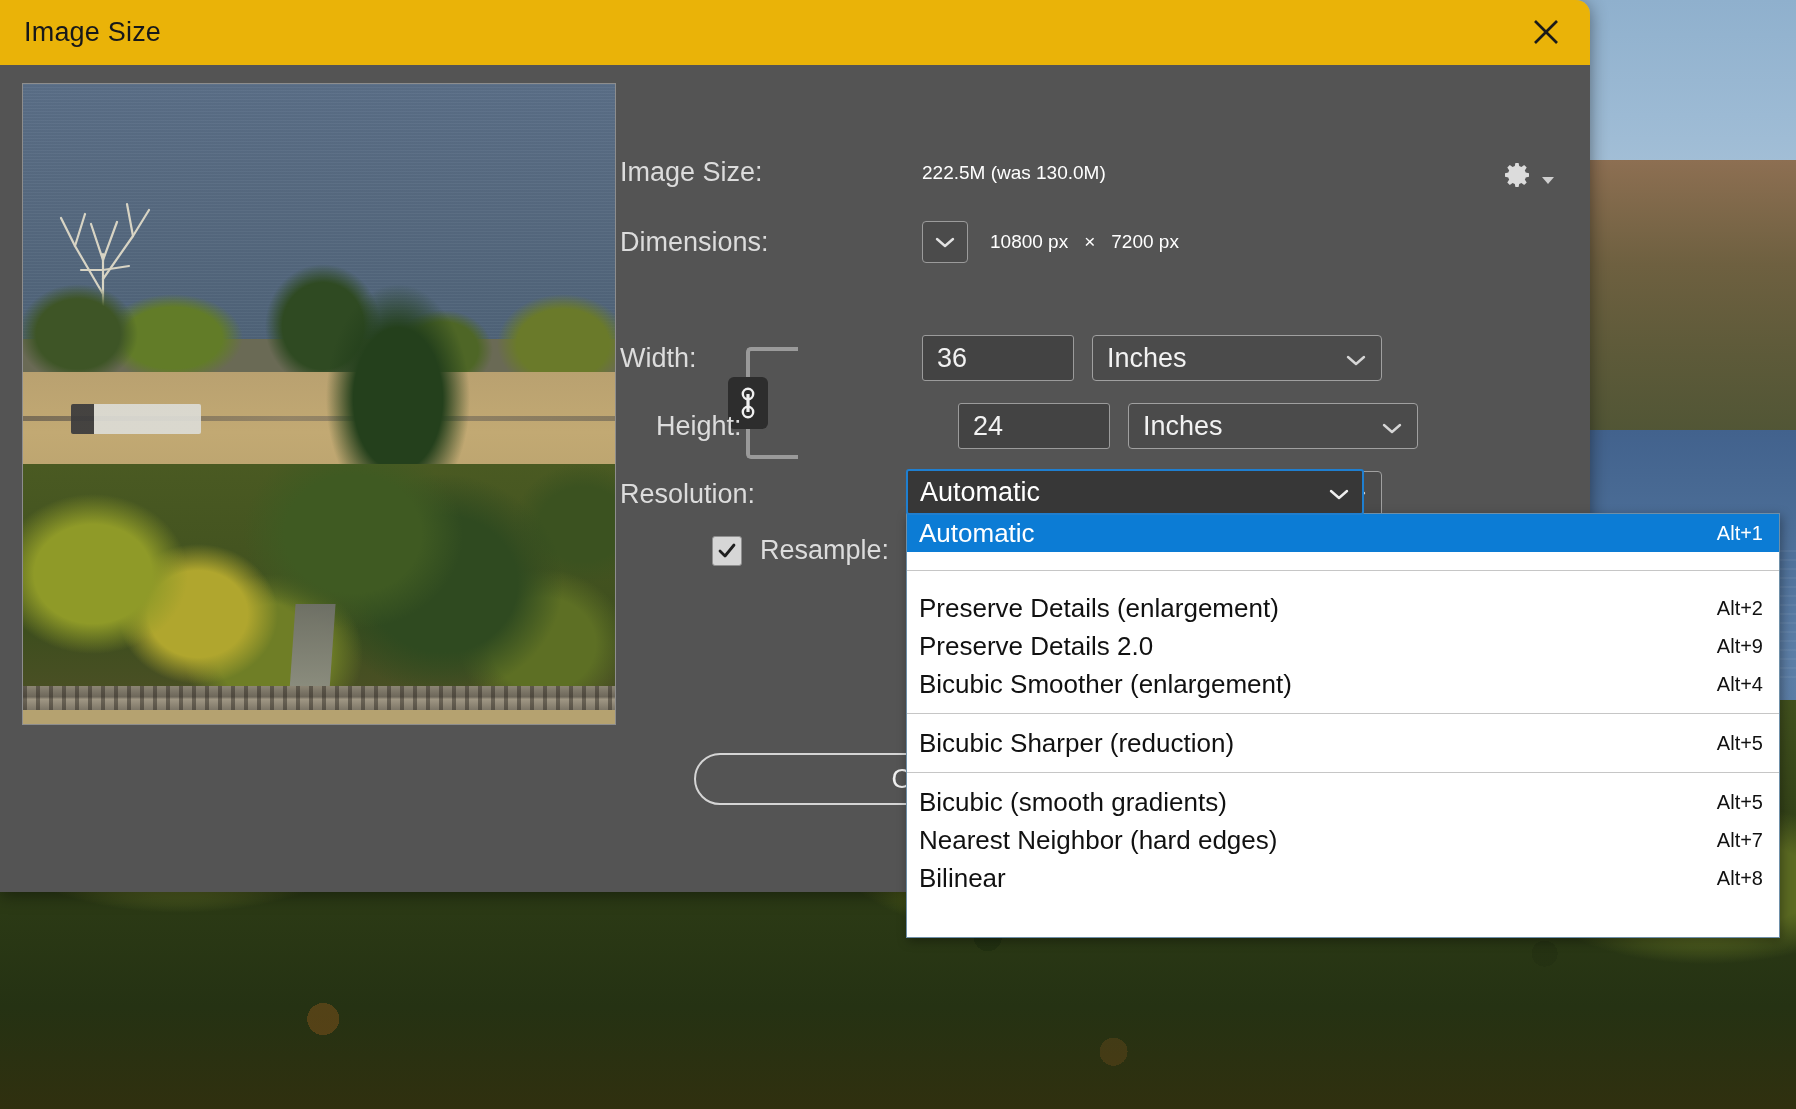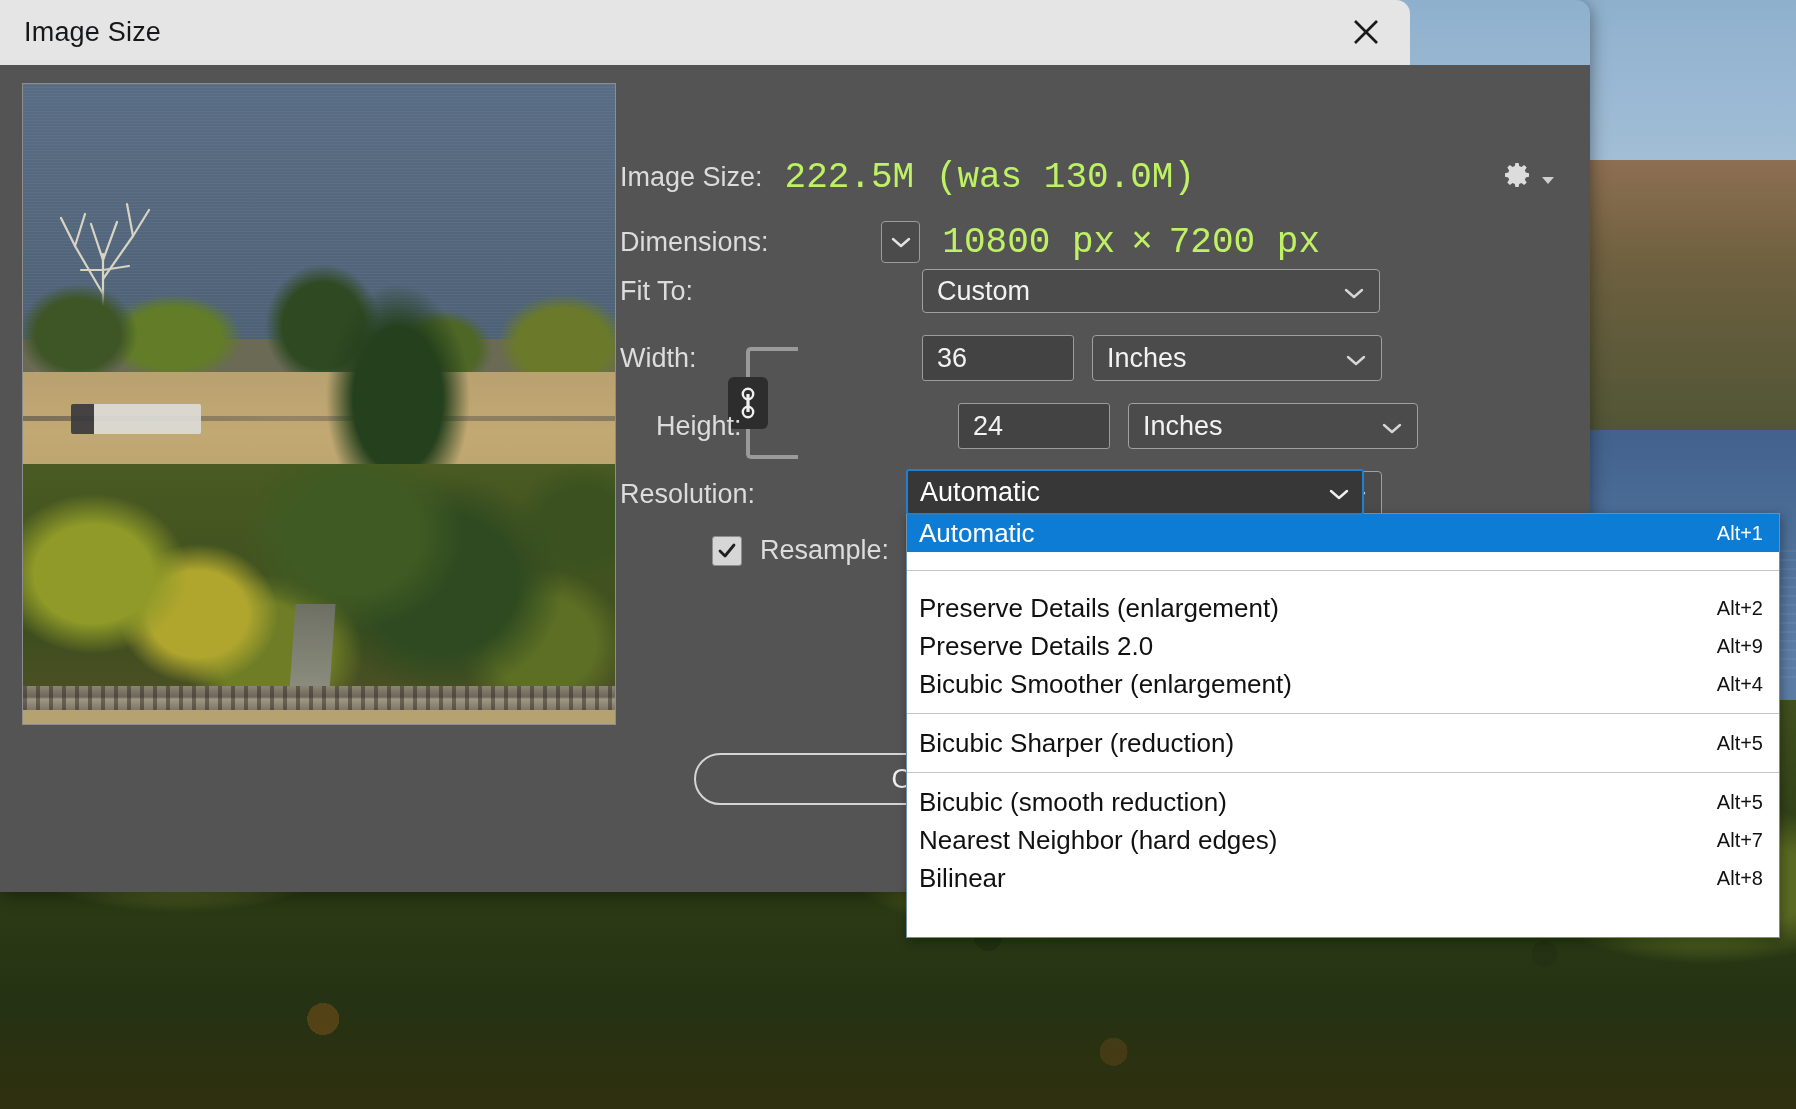--- a/index.html
+++ b/index.html
@@ -63,22 +63,22 @@
   }
 
   
   #dialog{
     position:absolute;left:0;top:0;width:1590px;height:892px;
     border-radius:0 14px 14px 0;
     overflow:visible;
     box-shadow:0 3px 18px rgba(0,0,0,.45);
   }
   #titlebar{
-    position:absolute;left:0;top:0;width:1410px;height:65px;
-    background:#e5e5e5;border-radius:0 14px 0 0;
+    position:absolute;left:0;top:0;width:1590px;height:65px;
+    background:#eab308;border-radius:0 14px 0 0;
     display:flex;align-items:center;
   }
   #title-text{
     margin-left:24px;font-size:27px;color:#17181a;letter-spacing:.2px;
   }
   #close-btn{
     position:absolute;right:20px;top:8px;width:48px;height:48px;
     display:flex;align-items:center;justify-content:center;cursor:pointer;
   }
   #close-btn svg{display:block;}
@@ -128,21 +128,21 @@
   .pv-rail{position:absolute;left:0;bottom:14px;width:100%;height:24px;
     background:linear-gradient(180deg,#8c8574 0%,#6d675a 45%,#a09784 55%,#7d7667 100%);}
   .pv-rail::after{content:"";position:absolute;inset:0;
     background:repeating-linear-gradient(90deg,rgba(40,35,28,.45) 0 4px,rgba(0,0,0,0) 4px 13px);}
   .pv-bottomfield{position:absolute;left:0;bottom:0;width:100%;height:14px;background:#b5a270;}
 
   
   .form{position:absolute;left:0;top:0;width:1590px;height:827px;}
   .row{position:absolute;display:flex;align-items:center;}
   .lbl{color:#dcdcdc;font-size:27px;text-align:left;white-space:nowrap;}
-  .val{color:#bef264;font-size:36px;white-space:nowrap;font-family:Liberation Mono, monospace;}
+  .val{color:#ffffff;font-size:19px;white-space:nowrap;}
 
   .field{
     background:#434343;border:1px solid #9b9b9b;border-radius:3px;
     color:#f2f2f2;font-size:27px;display:flex;align-items:center;
     padding:0 14px;box-sizing:border-box;
   }
   .select{
     background:#4b4b4b;border:1px solid #a0a0a0;border-radius:4px;
     color:#f2f2f2;font-size:27px;display:flex;align-items:center;
     padding:0 14px;box-sizing:border-box;justify-content:space-between;
@@ -281,31 +281,20 @@
         <div id="dim-toggle" style="margin-left:22px;">
           <svg width="22" height="14" viewBox="0 0 22 14" aria-hidden="true">
             <polyline points="3,4 11,11 19,4" fill="none" stroke="#e2e2e2" stroke-width="2.4" stroke-linecap="round" stroke-linejoin="round"></polyline>
           </svg>
         </div>
         <div class="val" style="margin-left:22px;">10800 px</div>
         <div class="val" style="margin-left:16px;">×</div>
         <div class="val" style="margin-left:16px;">7200 px</div>
       </div>
 
-      <div class="row" style="left:620px;top:204px;width:760px;">
-        <div class="lbl" style="width:280px;">Fit To:</div>
-        <div class="select" style="margin-left:22px;width:458px;height:44px;">
-          <span>Custom</span>
-          <span class="chev">
-            <svg width="22" height="14" viewBox="0 0 22 14" aria-hidden="true">
-              <polyline points="3,4 11,11 19,4" fill="none" stroke="#e2e2e2" stroke-width="2.4" stroke-linecap="round" stroke-linejoin="round"></polyline>
-            </svg>
-          </span>
-        </div>
-      </div>
 
       <div id="chain-wrap">
         <div id="chain-bracket-top"></div>
         <div id="chain-bracket-bot"></div>
         <div id="chain-icon">
           <svg width="22" height="34" viewBox="0 0 22 34" aria-hidden="true">
             <circle cx="11" cy="8" r="5.2" fill="none" stroke="#f0f0f0" stroke-width="2.4"></circle>
             <circle cx="11" cy="26" r="5.2" fill="none" stroke="#f0f0f0" stroke-width="2.4"></circle>
             <rect x="9.4" y="8" width="3.2" height="18" fill="#f0f0f0"></rect>
           </svg>
@@ -411,21 +400,21 @@
   <div class="menu-item">
     <span>Bicubic Sharper (reduction)</span>
     <span class="mi-shortcut">Alt+5</span>
   </div>
 
   <div class="menu-gap-sm"></div>
   <div class="menu-sep"></div>
   <div class="menu-gap-sm"></div>
 
   <div class="menu-item">
-    <span>Bicubic (smooth reduction)</span>
+    <span>Bicubic (smooth gradients)</span>
     <span class="mi-shortcut">Alt+5</span>
   </div>
   <div class="menu-item">
     <span>Nearest Neighbor (hard edges)</span>
     <span class="mi-shortcut">Alt+7</span>
   </div>
   <div class="menu-item">
     <span>Bilinear</span>
     <span class="mi-shortcut">Alt+8</span>
   </div>

